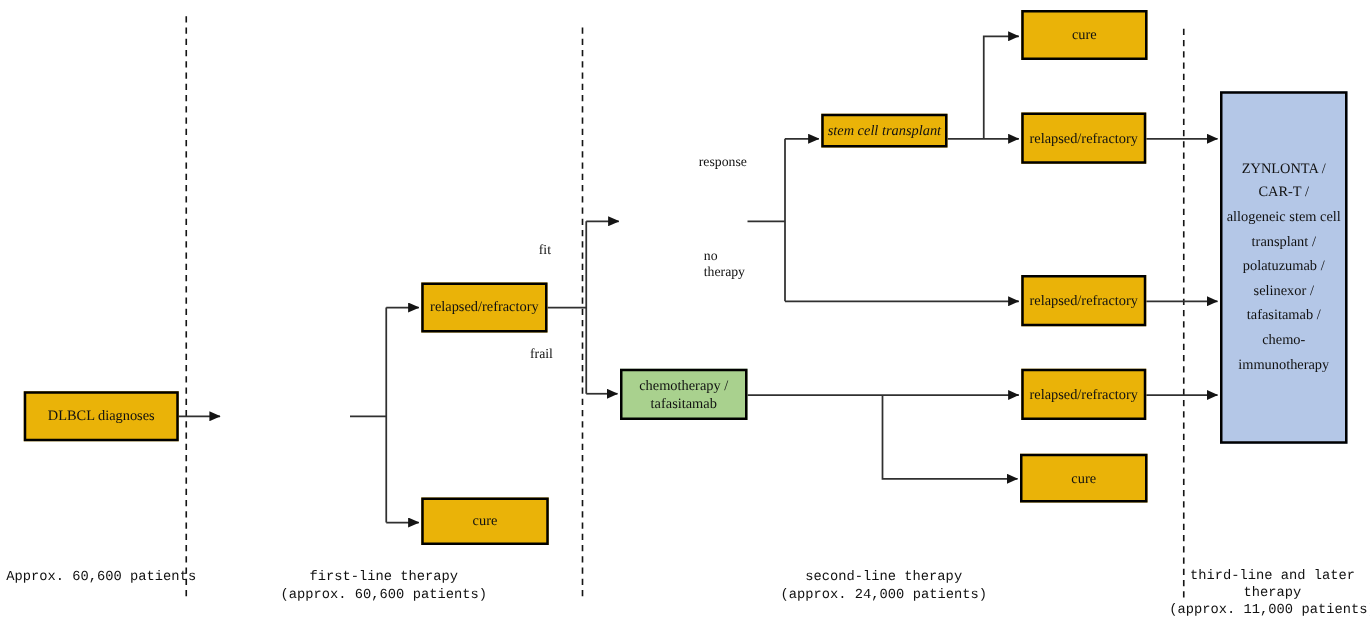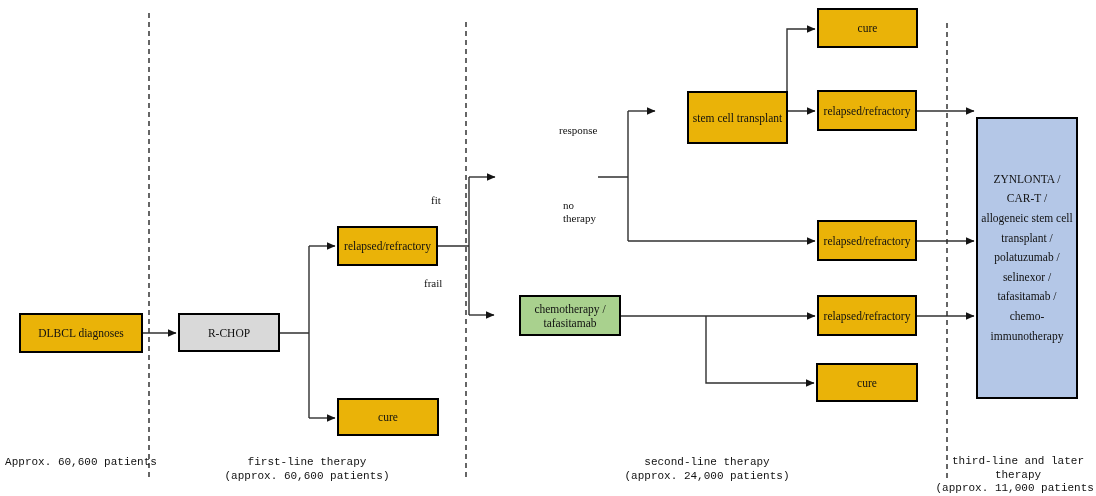--- a/index.html
+++ b/index.html
@@ -69,43 +69,42 @@
     <path class="edge" d="M598,316 H815" marker-end="url(#ah)"></path>
     <path class="edge" d="M706,316 V383 H814" marker-end="url(#ah)"></path>
 
     <path class="edge" d="M917,111 H974" marker-end="url(#ah)"></path>
     <path class="edge" d="M917,241 H974" marker-end="url(#ah)"></path>
     <path class="edge" d="M917,316 H974" marker-end="url(#ah)"></path>
   </svg>
 
   <div class="node" style="left:19px;top:313px;width:124px;height:40px;">DLBCL diagnoses</div>
 
-  <div class="node gray" style="left:178px;top:313px;width:102px;height:39px;">R-CHOP</div>
 
   <div class="node" style="left:337px;top:226px;width:101px;height:40px;">relapsed/refractory</div>
 
   <div class="node" style="left:337px;top:398px;width:102px;height:38px;">cure</div>
 
 
-  <div class="node green" style="left:496px;top:295px;width:102px;height:41px;margin-left:23px;">chemotherapy /
+  <div class="node green" style="left:496px;top:295px;width:102px;height:41px;">chemotherapy /
 tafasitamab</div>
 
-  <div class="node" style="left:687px;top:91px;width:101px;height:53px;">stem cell transplant</div>
+  <div class="node" style="left:657px;top:91px;width:101px;height:27px;font-style:italic;">stem cell transplant</div>
 
   <div class="node" style="left:817px;top:8px;width:101px;height:40px;">cure</div>
 
   <div class="node" style="left:817px;top:90px;width:100px;height:41px;">relapsed/refractory</div>
 
   <div class="node" style="left:817px;top:220px;width:100px;height:41px;">relapsed/refractory</div>
 
   <div class="node" style="left:817px;top:295px;width:100px;height:41px;">relapsed/refractory</div>
 
   <div class="node" style="left:816px;top:363px;width:102px;height:39px;">cure</div>
 
-  <div class="node blue" style="left:976px;top:73px;width:102px;height:282px;margin-top:44px;">ZYNLONTA /
+  <div class="node blue" style="left:976px;top:73px;width:102px;height:282px;">ZYNLONTA /
 CAR-T /
 allogeneic stem cell
 transplant /
 polatuzumab /
 selinexor /
 tafasitamab /
 chemo-
 immunotherapy</div>
 
   <div class="elabel" style="left:431px;top:194px;width:40px;">fit</div>

